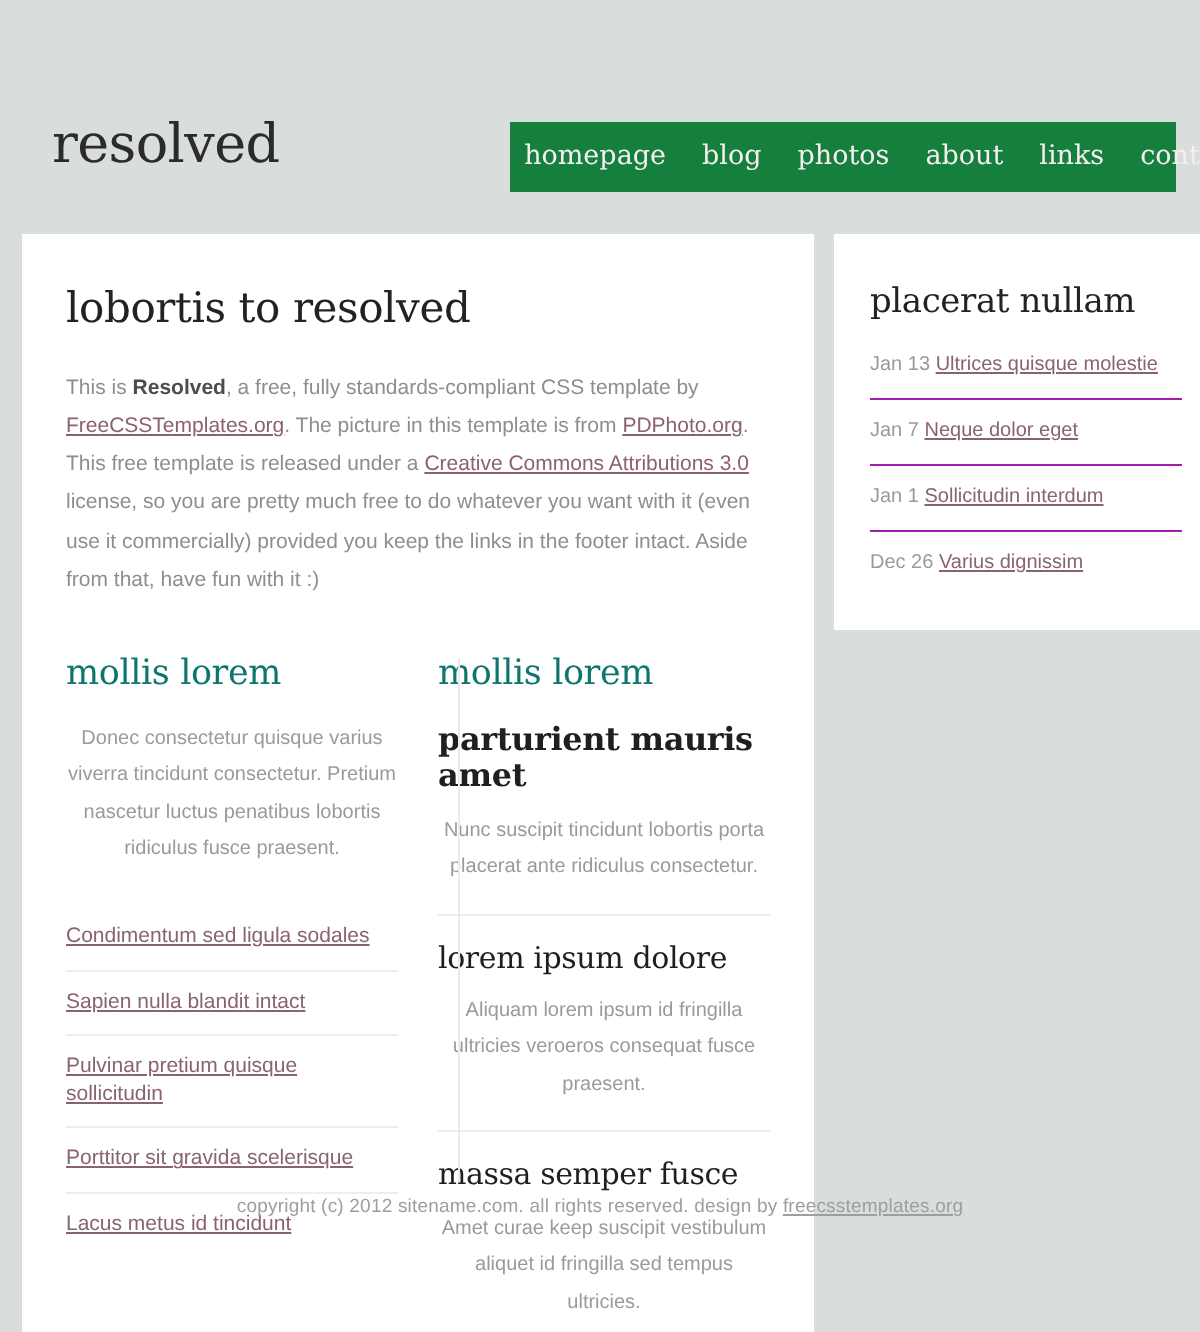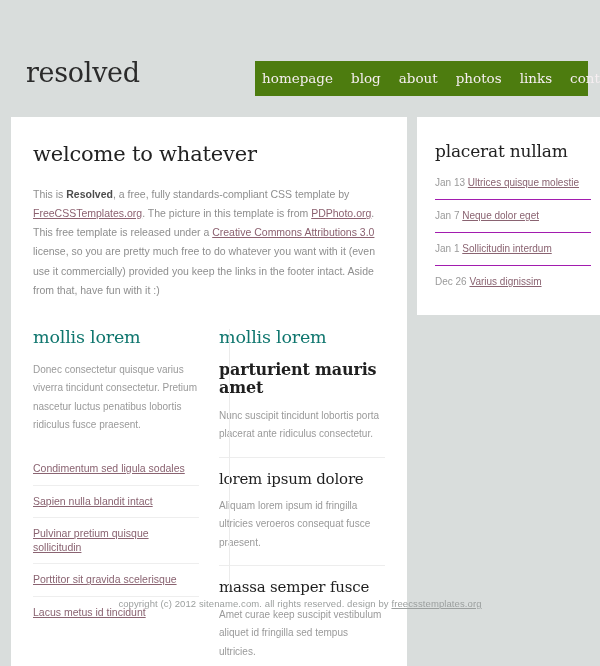--- a/index.html
+++ b/index.html
@@ -43,21 +43,21 @@
     color: #2b2b2b;
     line-height: 1;
   }
 
   #menu {
     position: absolute;
     left: 255px;
     top: 61px;
     width: 333px;
     height: 35px;
-    background: #4d7c0f;
+    background: #15803d;
     display: flex;
     align-items: center;
     justify-content: center;
     padding-left: 40px;
   }
 
   #menu ul {
     list-style: none;
     display: flex;
     align-items: center;
@@ -159,20 +159,21 @@
   p.body-text a,
   .inline-link {
     color: #8c6170;
     text-decoration: underline;
   }
 
   p.small-text {
     font-size: 10px;
     line-height: 1.85;
     color: #9a9a9a;
+    text-align: center;
   }
 
   
   #cols {
     position: relative;
     margin-top: 27px;
     display: flex;
   }
 
   #col-left { width: 186px; }
@@ -268,41 +269,41 @@
 
     <div id="menu">
       <ul>
         <li>
             <a href="#">homepage</a>
           </li>
         <li>
             <a href="#">blog</a>
           </li>
         <li>
+            <a href="#">photos</a>
+          </li>
+        <li>
             <a href="#">about</a>
-          </li>
-        <li>
-            <a href="#">photos</a>
           </li>
         <li>
             <a href="#">links</a>
           </li>
         <li>
             <a href="#">contact</a>
           </li>
       </ul>
     </div>
 
   </div>
 
   <div id="page-wrap">
 
     <div id="content">
 
-      <h1 class="welcome">welcome to whatever</h1>
+      <h1 class="welcome">lobortis to resolved</h1>
 
       <p class="body-text"><span>This is </span><b>Resolved</b><span>, a free, fully standards-compliant CSS template by </span><a href="#" class="inline-link">FreeCSSTemplates.org</a><span>. The picture in this template is from </span><a href="#" class="inline-link">PDPhoto.org</a><span>. This free template is released under a </span><a href="#" class="inline-link">Creative Commons Attributions 3.0</a><span> license, so you are pretty much free to do whatever you want with it (even use it commercially) provided you keep the links in the footer intact. Aside from that, have fun with it :)</span></p>
 
       <div id="cols">
 
         <div id="col-left">
           <h2 class="col-title">mollis lorem</h2>
           <p class="small-text">Donec consectetur quisque varius viverra tincidunt consectetur. Pretium nascetur luctus penatibus lobortis ridiculus fusce praesent.</p>
 
           <ul class="link-list">

